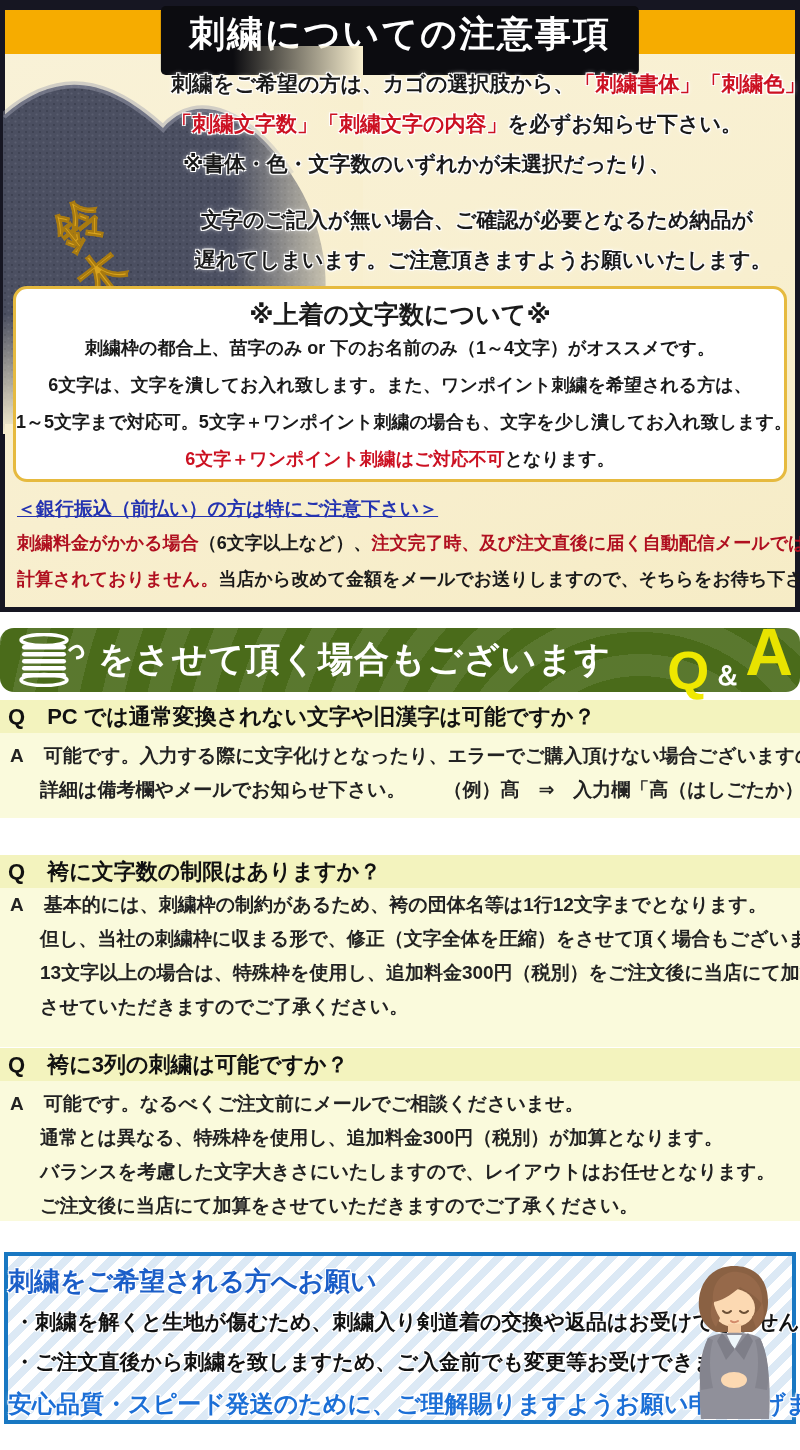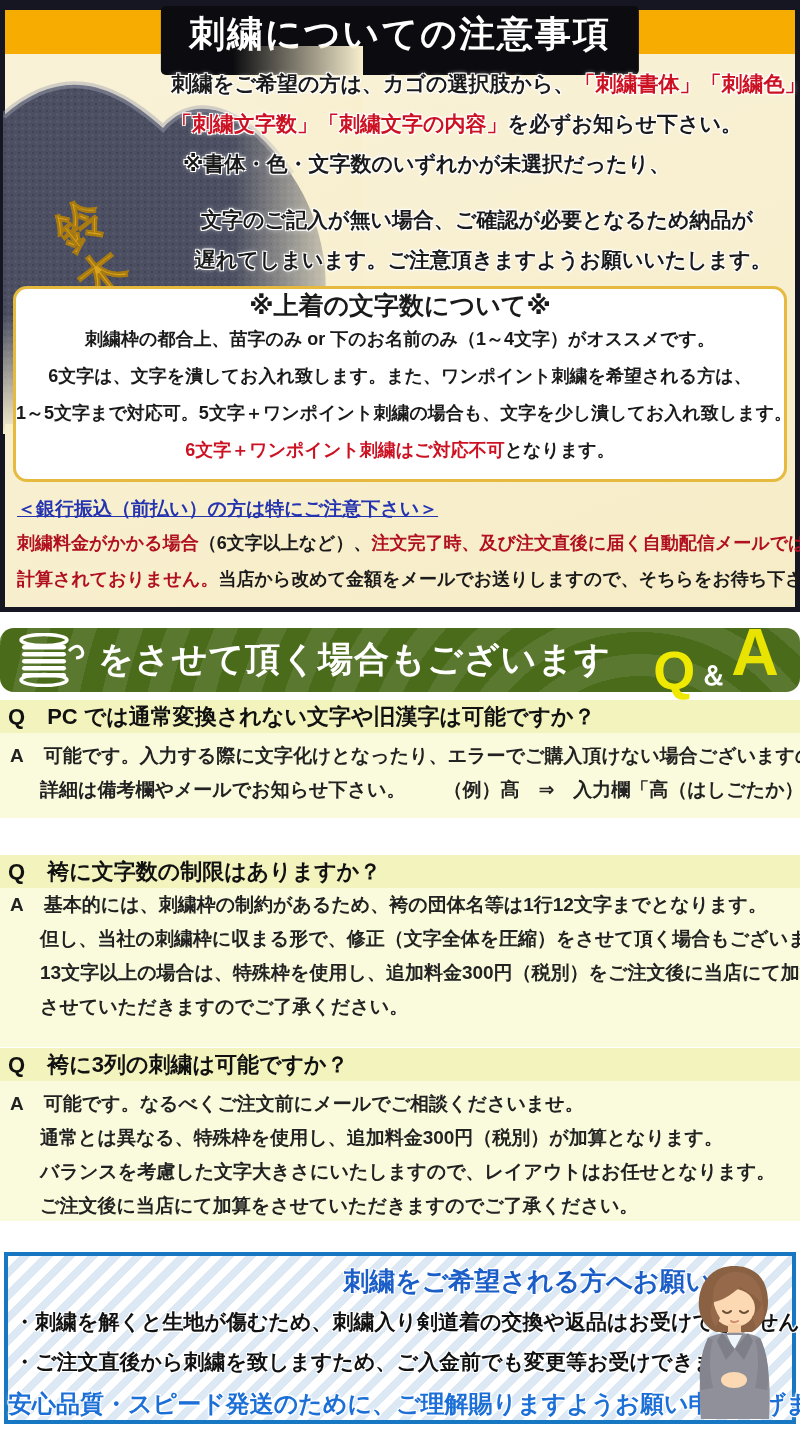--- a/index.html
+++ b/index.html
@@ -15,37 +15,37 @@
     background:#0c0c10;color:#ffffff;font-size:36px;font-weight:bold;letter-spacing:2px;
     padding:4px 28px 16px;border-radius:5px;white-space:nowrap;}
   .fabric{position:absolute;left:-2px;top:36px;}
   .intro{position:absolute;left:166px;top:54px;width:622px;font-size:21px;font-weight:bold;color:#1a1a1a;}
   .intro .iline{height:40px;line-height:40px;white-space:nowrap;
     text-shadow:-1px -1px 0 #fff,1px -1px 0 #fff,-1px 1px 0 #fff,1px 1px 0 #fff,0 0 5px #fff;}
   .intro .ind1{padding-left:12px;} .intro .ind2{padding-left:30px;margin-top:16px;} .intro .ind3{padding-left:24px;}
   .red{color:#cc1122;}
   .jacket-box{position:absolute;left:8px;right:8px;top:276px;height:196px;background:#ffffff;
     border:3px solid #e6ba3f;border-radius:14px;box-sizing:border-box;text-align:center;color:#1a1a1a;}
-  .jacket-title{font-size:25px;font-weight:bold;line-height:32px;}
+  .jacket-title{margin-top:9px;font-size:25px;font-weight:bold;line-height:32px;}
   .jacket-line{font-size:18px;font-weight:bold;line-height:37px;white-space:nowrap;}
   .bank-link{position:absolute;left:12px;top:486px;font-size:19px;font-weight:bold;
     color:#2433b0;text-decoration:underline;white-space:nowrap;}
   .bank-note{position:absolute;left:12px;top:515px;width:772px;font-size:18px;font-weight:bold;color:#1a1a1a;}
   .bank-note .nline{height:36px;line-height:36px;white-space:nowrap;}
   .dark-red{color:#b01020;}
 
   
   #faq-banner{position:absolute;left:0;top:628px;width:800px;height:64px;border-radius:14px;
     background:
       repeating-radial-gradient(circle at 640px 180px, rgba(255,255,255,0.09) 0 22px, rgba(255,255,255,0) 22px 44px),
       #4a6b1a;}
   .spool{position:absolute;left:12px;top:5px;}
   .banner-title{position:absolute;left:98px;top:0;height:64px;line-height:62px;color:#ffffff;
     font-size:35px;font-weight:bold;letter-spacing:1px;white-space:nowrap;}
-  .qa-logo{position:absolute;right:21px;top:-14px;white-space:nowrap;margin-left:31px;}
+  .qa-logo{position:absolute;right:7px;top:-14px;white-space:nowrap;margin-left:31px;}
   .qa-logo .q{font-size:54px;font-weight:bold;color:#efe800;vertical-align:-14px;}
   .qa-logo .amp{font-size:28px;font-weight:bold;color:#ffffff;vertical-align:-10px;padding:0 4px;}
   .qa-logo .a{font-size:66px;font-weight:bold;color:#e8e300;vertical-align:0;}
 
   
   .q-bar{position:absolute;left:0;width:800px;height:33px;background:#f3f3be;
     font-size:22px;font-weight:bold;color:#111;line-height:33px;white-space:nowrap;}
   .q-bar .qp{padding-left:8px;padding-right:22px;}
   .a-block{position:absolute;left:0;width:800px;background:#fafadc;color:#222;
     font-size:19px;font-weight:bold;}
@@ -53,21 +53,21 @@
   .a-block .ap{padding-left:10px;padding-right:20px;}
   .a-block .acont{padding-left:40px;}
   #qa1-q{top:700px;} #qa1-a{top:733px;height:85px;padding-top:6px;box-sizing:border-box;}
   #qa2-q{top:855px;} #qa2-a{top:888px;height:159px;box-sizing:border-box;}
   #qa3-q{top:1048px;} #qa3-a{top:1081px;height:140px;padding-top:6px;box-sizing:border-box;}
 
   
   #request-box{position:absolute;left:4px;top:1252px;width:792px;height:172px;box-sizing:border-box;
     border:4px solid #1877c2;
     background:repeating-linear-gradient(135deg,#ffffff 0 8px,#dce9f5 8px 16px);}
-  .req-title{position:absolute;left:0;right:80px;top:8px;text-align:right;
+  .req-title{position:absolute;left:0;right:80px;top:8px;text-align:left;
     color:#1b5ec8;font-size:26px;font-weight:bold;white-space:nowrap;
     text-shadow:-1px -1px 0 #fff,1px -1px 0 #fff,-1px 1px 0 #fff,1px 1px 0 #fff;}
   .req-bullet{position:absolute;left:6px;font-size:21px;font-weight:bold;color:#111;white-space:nowrap;
     text-shadow:-1px -1px 0 #fff,1px -1px 0 #fff,-1px 1px 0 #fff,1px 1px 0 #fff;}
   #req-b1{top:52px;} #req-b2{top:92px;}
   .req-footer{position:absolute;left:0;right:0;top:132px;text-align:center;
     color:#1c6fd6;font-size:24px;font-weight:bold;white-space:nowrap;
     text-shadow:-1px -1px 0 #fff,1px -1px 0 #fff,-1px 1px 0 #fff,1px 1px 0 #fff,0 0 4px #fff;}
   .lady{position:absolute;right:2px;top:2px;}
 </style>

